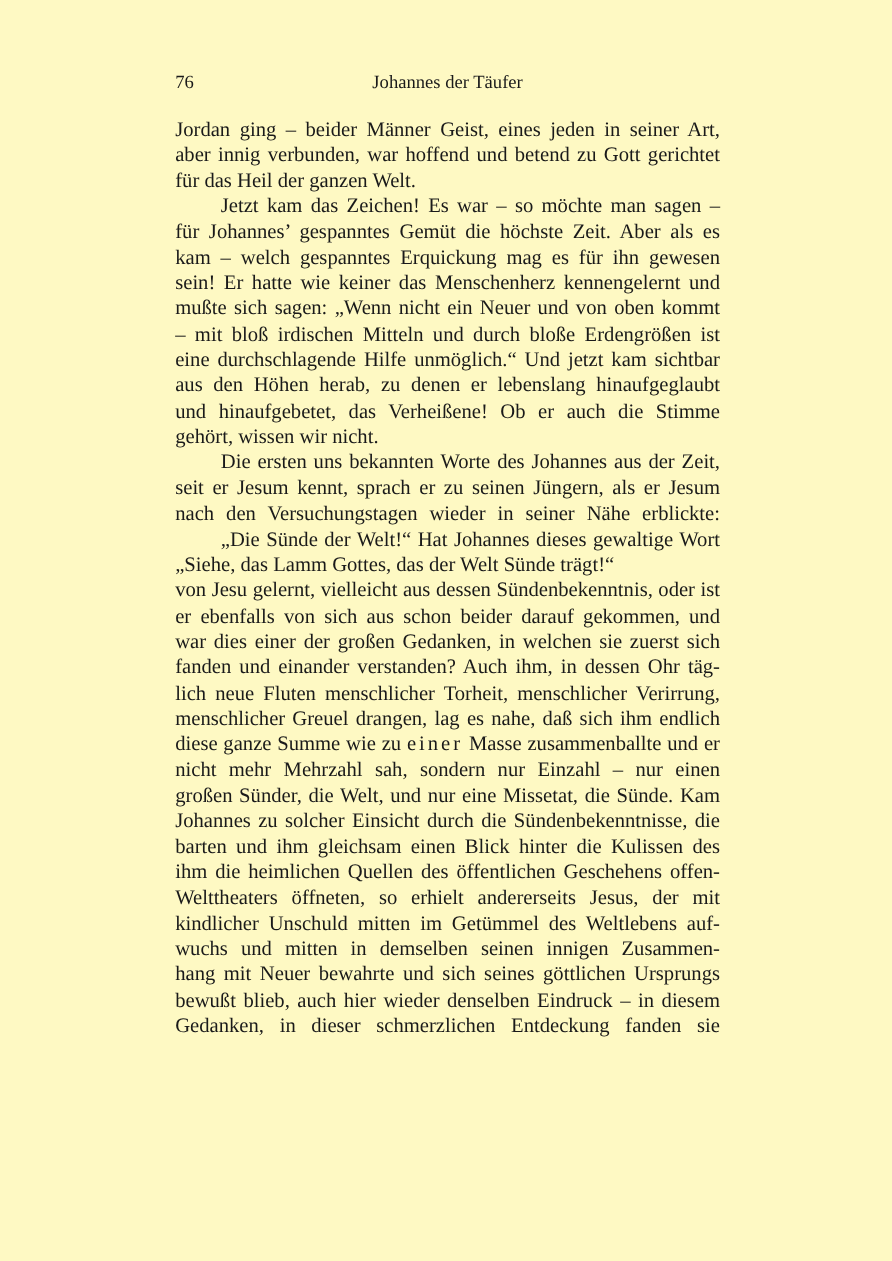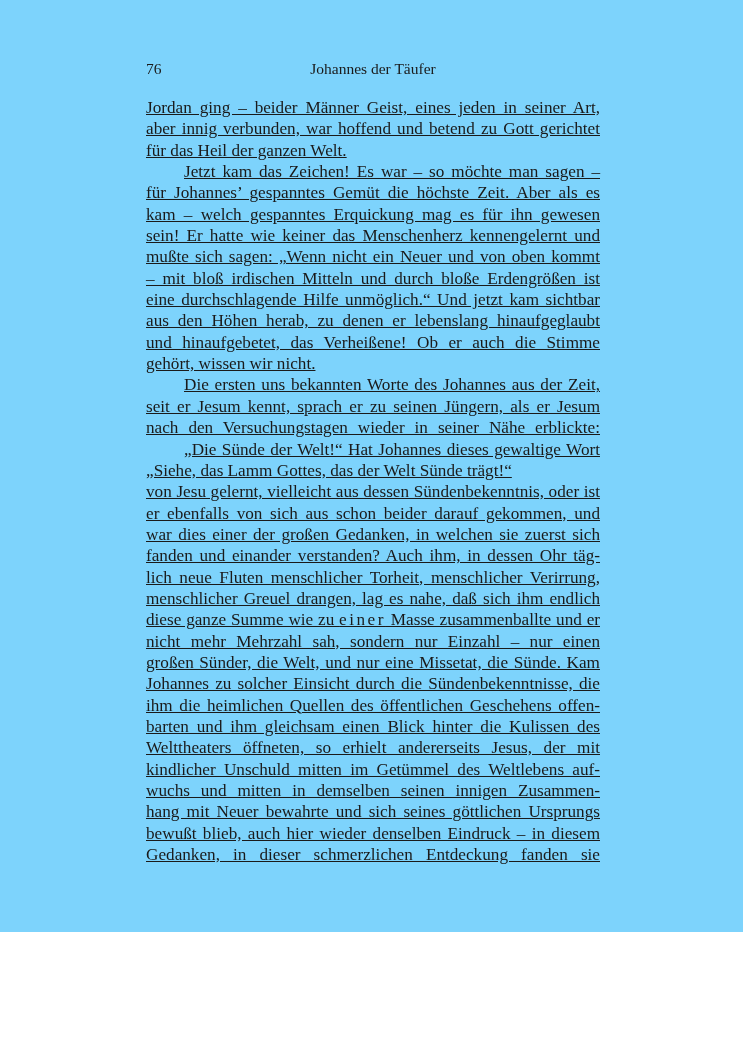--- a/index.html
+++ b/index.html
@@ -1,24 +1,24 @@
 <!DOCTYPE html>
 <html><head>
 <meta charset="utf-8">
 <style>
   html, body { margin:0; padding:0; background:#ffffff; }
   body { width:743px; height:1051px; position:relative; overflow:hidden;
          font-family:"Liberation Serif", "DejaVu Serif", serif; color:#1a1a1a; }
-  .page { position:absolute; left:0; top:0; width:743px; height:932px; background:#7dd3fc; }
+  .page { position:absolute; left:0; top:0; width:743px; height:1051px; background:#fef9c3; }
   .header { position:absolute; top:60px; left:146px; width:454px; height:22px; font-size:15.5px; }
   .page-number { position:absolute; left:0; top:0; }
   .running-title { position:absolute; left:0; right:0; top:0; text-align:center; }
   .body-text { position:absolute; top:97px; left:146px; width:454px; font-size:17.2px; }
   .line { display:block; height:21.35px; line-height:21.35px; white-space:nowrap;
-          text-align:justify; text-align-last:justify;text-decoration:underline; }
+          text-align:justify; text-align-last:justify; }
   .line.last { text-align-last:left; }
   .line.indent { padding-left:38px; }
   .spaced { letter-spacing:2.5px; }
 </style>
 </head>
 <body>
 
 <div class="page">
   <div class="header">
     <span class="page-number">76</span>
@@ -46,22 +46,22 @@
       <span class="line">von Jesu gelernt, vielleicht aus dessen Sündenbekenntnis, oder ist</span>
       <span class="line">er ebenfalls von sich aus schon beider darauf gekommen, und</span>
       <span class="line">war dies einer der großen Gedanken, in welchen sie zuerst sich</span>
       <span class="line">fanden und einander verstanden? Auch ihm, in dessen Ohr täg-</span>
       <span class="line">lich neue Fluten menschlicher Torheit, menschlicher Verirrung,</span>
       <span class="line">menschlicher Greuel drangen, lag es nahe, daß sich ihm endlich</span>
       <span class="line"><span>diese ganze Summe wie zu </span><span class="spaced">einer</span><span> Masse zusammenballte und er</span></span>
       <span class="line">nicht mehr Mehrzahl sah, sondern nur Einzahl – nur einen</span>
       <span class="line">großen Sünder, die Welt, und nur eine Missetat, die Sünde. Kam</span>
       <span class="line">Johannes zu solcher Einsicht durch die Sündenbekenntnisse, die</span>
+      <span class="line">barten und ihm gleichsam einen Blick hinter die Kulissen des</span>
       <span class="line">ihm die heimlichen Quellen des öffentlichen Geschehens offen-</span>
-      <span class="line">barten und ihm gleichsam einen Blick hinter die Kulissen des</span>
       <span class="line">Welttheaters öffneten, so erhielt andererseits Jesus, der mit</span>
       <span class="line">kindlicher Unschuld mitten im Getümmel des Weltlebens auf-</span>
       <span class="line">wuchs und mitten in demselben seinen innigen Zusammen-</span>
       <span class="line">hang mit Neuer bewahrte und sich seines göttlichen Ursprungs</span>
       <span class="line">bewußt blieb, auch hier wieder denselben Eindruck – in diesem</span>
       <span class="line">Gedanken, in dieser schmerzlichen Entdeckung fanden sie</span>
     </div>
 </div>
 
 </body></html>

